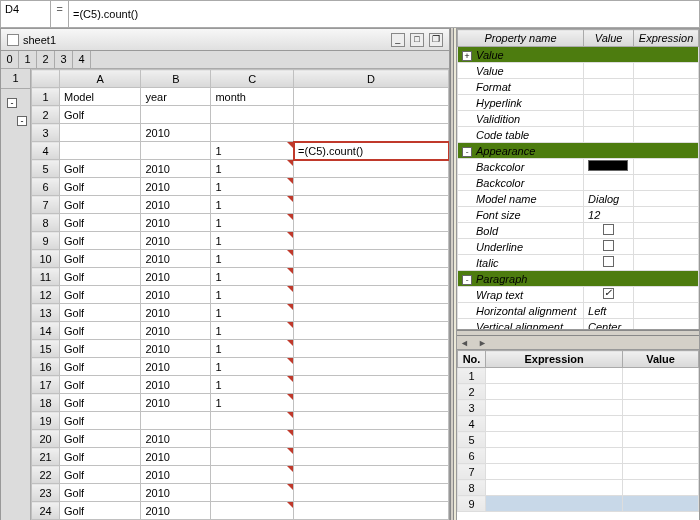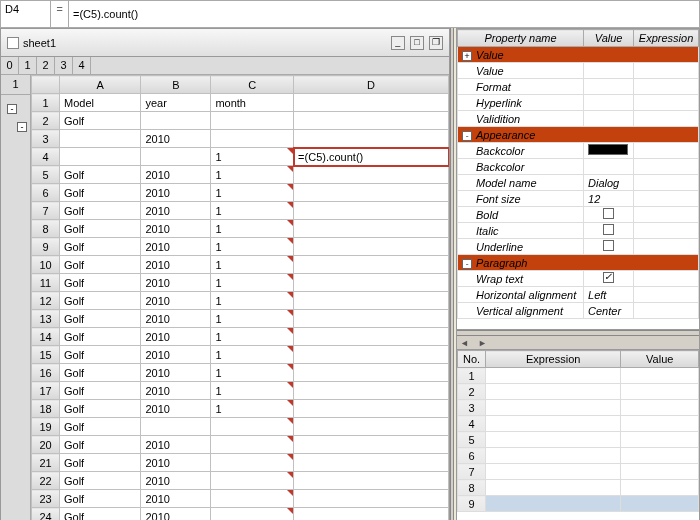--- a/index.html
+++ b/index.html
@@ -3,21 +3,21 @@
 <meta charset="utf-8">
 <style>
   * { box-sizing: border-box; margin: 0; padding: 0; font-family: Arial, sans-serif; font-size: 11px; }
   body { background: #ece9d8; width: 700px; height: 520px; overflow: hidden; position: relative; color: #000; }
   .formula-bar { display: flex; height: 28px; background: #fff; border: 1px solid #aaa; }
   .cell-ref { width: 50px; border-right: 1px solid #aaa; padding: 2px 4px; background: #fff; }
   .fx { width: 18px; text-align: center; border-right: 1px solid #aaa; padding: 2px 0; font-style: italic; color: #666; }
   .formula-input { flex: 1; padding: 2px 4px; border: none; outline: none; }
   .main { display: flex; height: 500px; }
   .left-pane { width: 450px; border: 1px solid #999; background: #fff; display: flex; flex-direction: column; }
-  .sheet-header { height: 28px; background: linear-gradient(#f7f7f7,#e0e0e0); border-bottom: 1px solid #999; display: flex; align-items: center; padding: 0 6px; gap: 4px; }
+  .sheet-header { height: 22px; background: linear-gradient(#f7f7f7,#e0e0e0); border-bottom: 1px solid #999; display: flex; align-items: center; padding: 0 6px; gap: 4px; }
   .sheet-icon { width: 12px; height: 12px; border: 1px solid #888; background: #fff; }
   .sheet-title { flex: 1; }
   .win-icons span { display: inline-block; width: 14px; height: 14px; border: 1px solid #888; background: #eee; text-align: center; line-height: 11px; margin-left: 2px; cursor: pointer; font-size: 9px; }
   .outline-row { height: 18px; background: #dcdcdc; border-bottom: 1px solid #aaa; display: flex; }
   .outline-row span { width: 18px; text-align: center; border-right: 1px solid #aaa; line-height: 17px; cursor: pointer; }
   .sheet-body { flex: 1; display: flex; overflow: hidden; }
   .outline-col { width: 30px; background: #dcdcdc; border-right: 1px solid #aaa; position: relative; }
   .outline-col .lab1 { text-align: center; border-bottom: 1px solid #aaa; height: 20px; line-height: 19px; }
   .outline-minus { position: absolute; left: 6px; top: 29px; width: 10px; height: 10px; border: 1px solid #666; background: #fff; text-align: center; line-height: 8px; font-size: 9px; cursor: pointer; }
   .outline-minus2 { position: absolute; left: 16px; top: 47px; width: 10px; height: 10px; border: 1px solid #666; background: #fff; text-align: center; line-height: 8px; font-size: 9px; cursor: pointer;}
@@ -29,29 +29,29 @@
   .rowh { background: linear-gradient(#f0f0f0,#d8d8d8); text-align: center !important; width: 28px; }
   .sel { outline: 2.5px solid #c0392b; outline-offset: -1px; }
   td.mark::after { content: ""; position: absolute; right: 0; top: 0; border: 3px solid transparent; border-top-color: #c0392b; border-right-color: #c0392b; }
   td { position: relative; }
   .right-pane { flex: 1; display: flex; flex-direction: column; border: 1px solid #999; background: #fff; margin-left: 2px; }
   .divider-v { width: 4px; background: #d4d0c8; cursor: col-resize; border-left:1px solid #888; border-right:1px solid #888;}
   .props { flex: 1.7; overflow: auto; border-bottom: 1px solid #999; font-style: italic; }
   table.props-t { width: 100%; border-collapse: collapse; }
   table.props-t th { background: linear-gradient(#f0f0f0,#d8d8d8); border: 1px solid #aaa; padding: 2px 4px; font-weight: normal; text-align: center; }
   table.props-t td { border: 1px solid #ddd; padding: 1px 4px; height: 16px; }
-  .pgroup td { background: #c2410c; font-weight: normal; }
+  .pgroup td { background: #4d7c0f; font-weight: normal; }
   .pgroup .toggle { display: inline-block; width: 10px; height: 10px; border: 1px solid #666; text-align: center; line-height: 8px; margin-right: 4px; font-size: 9px; background: #fff; cursor: pointer;}
   .swatch { display: inline-block; width: 40px; height: 11px; background: #000; border: 1px solid #666; }
   .chk { display: inline-block; width: 11px; height: 11px; border: 1px solid #666; background: #fff; position: relative; }
   .chk.checked::after { content: "✓"; position: absolute; font-size: 10px; left: 0; top: -2px; }
   .divider-h { height: 6px; background: #d4d0c8; cursor: row-resize; border-top:1px solid #888; border-bottom:1px solid #888;}
   .expr { flex: 1; overflow: auto; }
   table.expr-t { width: 100%; border-collapse: collapse; }
-  table.expr-t th { background: linear-gradient(#f0f0f0,#d8d8d8); border: 1px solid #aaa; padding: 2px 4px; font-weight: normal; text-align: center; }
+  table.expr-t th { background: linear-gradient(#f0f0f0,#d8d8d8); border: 1px solid #aaa; padding: 2px 4px; font-weight: bold; text-align: center; }
   table.expr-t td { border: 1px solid #ddd; height: 16px; padding: 1px 4px; }
   table.expr-t th:first-child, table.expr-t td:first-child { width: 28px; text-align: center; background: linear-gradient(#f0f0f0,#e8e8e8); }
   tr.sel-row td { background: #c8d8e8; }
   .arrow-bar { height: 14px; background: #d4d0c8; border-bottom: 1px solid #999; }
   .arrow-bar span { display:inline-block; font-size:9px; padding: 0 3px; color:#555; cursor:pointer; }
 </style>
 </head>
 <body>
 
 <div class="formula-bar">
@@ -306,20 +306,25 @@
             <tr>
               <td style="padding-left: 18px;">Hyperlink</td>
               <td></td>
               <td></td>
             </tr>
             <tr>
               <td style="padding-left: 18px;">Validition</td>
               <td></td>
               <td></td>
             </tr>
+            <tr>
+              <td style="padding-left: 18px;">Code table</td>
+              <td></td>
+              <td></td>
+            </tr>
             <tr class="pgroup">
               <td colspan="3"><span class="toggle">-</span><span>Appearance</span></td>
             </tr>
             <tr>
               <td style="padding-left: 18px;">Backcolor</td>
               <td><span class="swatch" style="background: rgb(0, 0, 0);"></span></td>
               <td></td>
             </tr>
             <tr>
               <td style="padding-left: 18px;">Backcolor</td>
@@ -335,26 +340,26 @@
               <td style="padding-left: 18px;">Font size</td>
               <td>12</td>
               <td></td>
             </tr>
             <tr>
               <td style="padding-left: 18px;">Bold</td>
               <td style="text-align: center;"><span class="chk"></span></td>
               <td></td>
             </tr>
             <tr>
+              <td style="padding-left: 18px;">Underline</td>
+              <td style="text-align: center;"><span class="chk"></span></td>
+              <td></td>
+            </tr>
+            <tr>
               <td style="padding-left: 18px;">Italic</td>
-              <td style="text-align: center;"><span class="chk"></span></td>
-              <td></td>
-            </tr>
-            <tr>
-              <td style="padding-left: 18px;">Underline</td>
               <td style="text-align: center;"><span class="chk"></span></td>
               <td></td>
             </tr>
             <tr class="pgroup">
               <td colspan="3"><span class="toggle">-</span><span>Paragraph</span></td>
             </tr>
             <tr>
               <td style="padding-left: 18px;">Wrap text</td>
               <td style="text-align: center;"><span class="chk checked"></span></td>
               <td></td>

